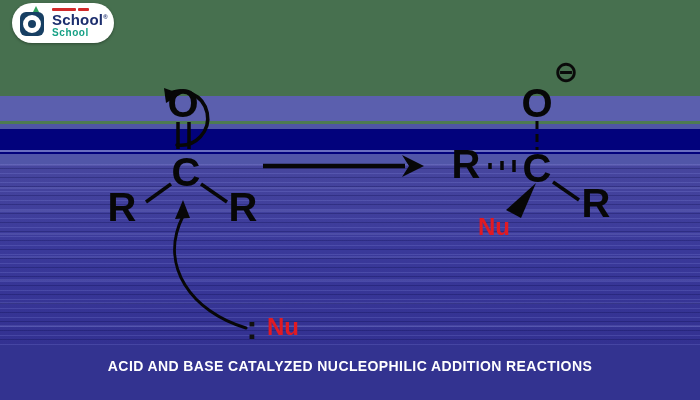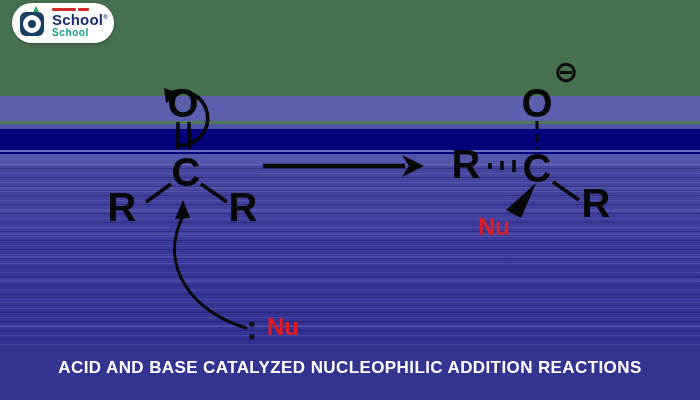--- a/index.html
+++ b/index.html
@@ -47,21 +47,21 @@
   
   .atom{position:absolute;transform:translate(-50%,-50%);color:#070707;
         font-weight:700;font-size:40px;line-height:1;}
   .nu{color:#e11a23;font-size:24px;}
   .lp{font-size:34px;color:#111;}
   .charge{position:absolute;transform:translate(-50%,-50%);font-family:"DejaVu Sans",sans-serif;
           font-weight:700;font-size:30px;color:#0a0a0a;line-height:1;}
   svg.bonds{position:absolute;left:0;top:0;pointer-events:none;}
   
   .caption{position:absolute;left:0;right:0;top:358px;text-align:center;color:#ffffff;
-           font-weight:700;font-size:17px;letter-spacing:0.4px;}
+           font-weight:700;font-size:14px;letter-spacing:0.4px;}
 </style>
 </head>
 <body>
 
 <div class="stage">
   <div class="stripes"></div>
 
   <div class="logo">
     <div class="logo-icon">
       <div class="logo-tri"></div>

